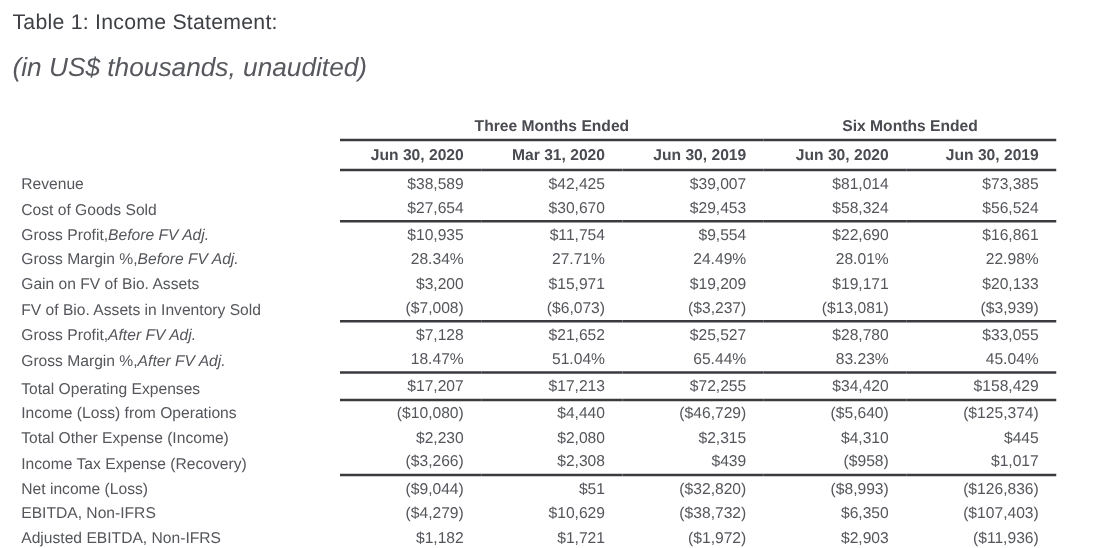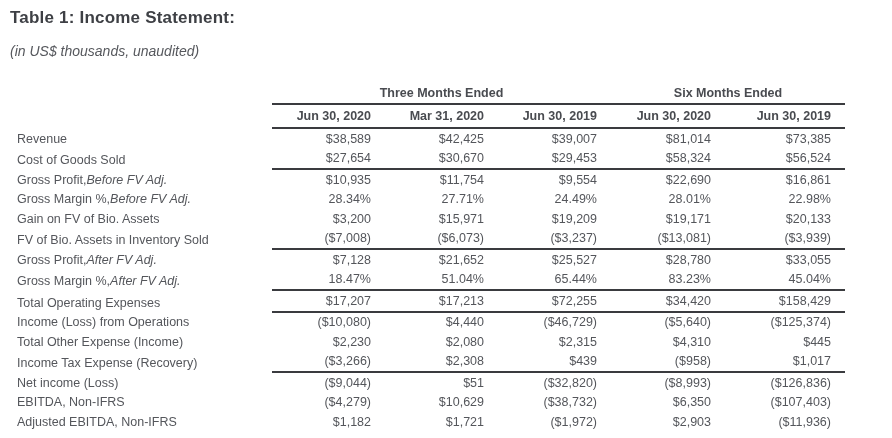--- a/index.html
+++ b/index.html
@@ -8,27 +8,27 @@
     width: 892px; height: 438px;
     background: #ffffff;
     font-family: "Liberation Sans", sans-serif;
     overflow: hidden;
   }
   .page { padding: 8px 0 0 10px; }
 
   .title {
     margin: 0;
     font-size: 17px;
-    font-weight: bold;
+    font-weight: normal;
     letter-spacing: 0.2px;
     color: #3e4045;
   }
   .subtitle {
     margin: 15px 0 0 0;
-    font-size: 14px;
+    font-size: 21px;
     font-style: italic;
     color: #56585d;
   }
 
   .income-table {
     margin-top: 27px;
     display: grid;
     grid-template-columns: 262px 113px 113px 113px 114px 120px;
     column-gap: 0;
     font-size: 12.5px;

